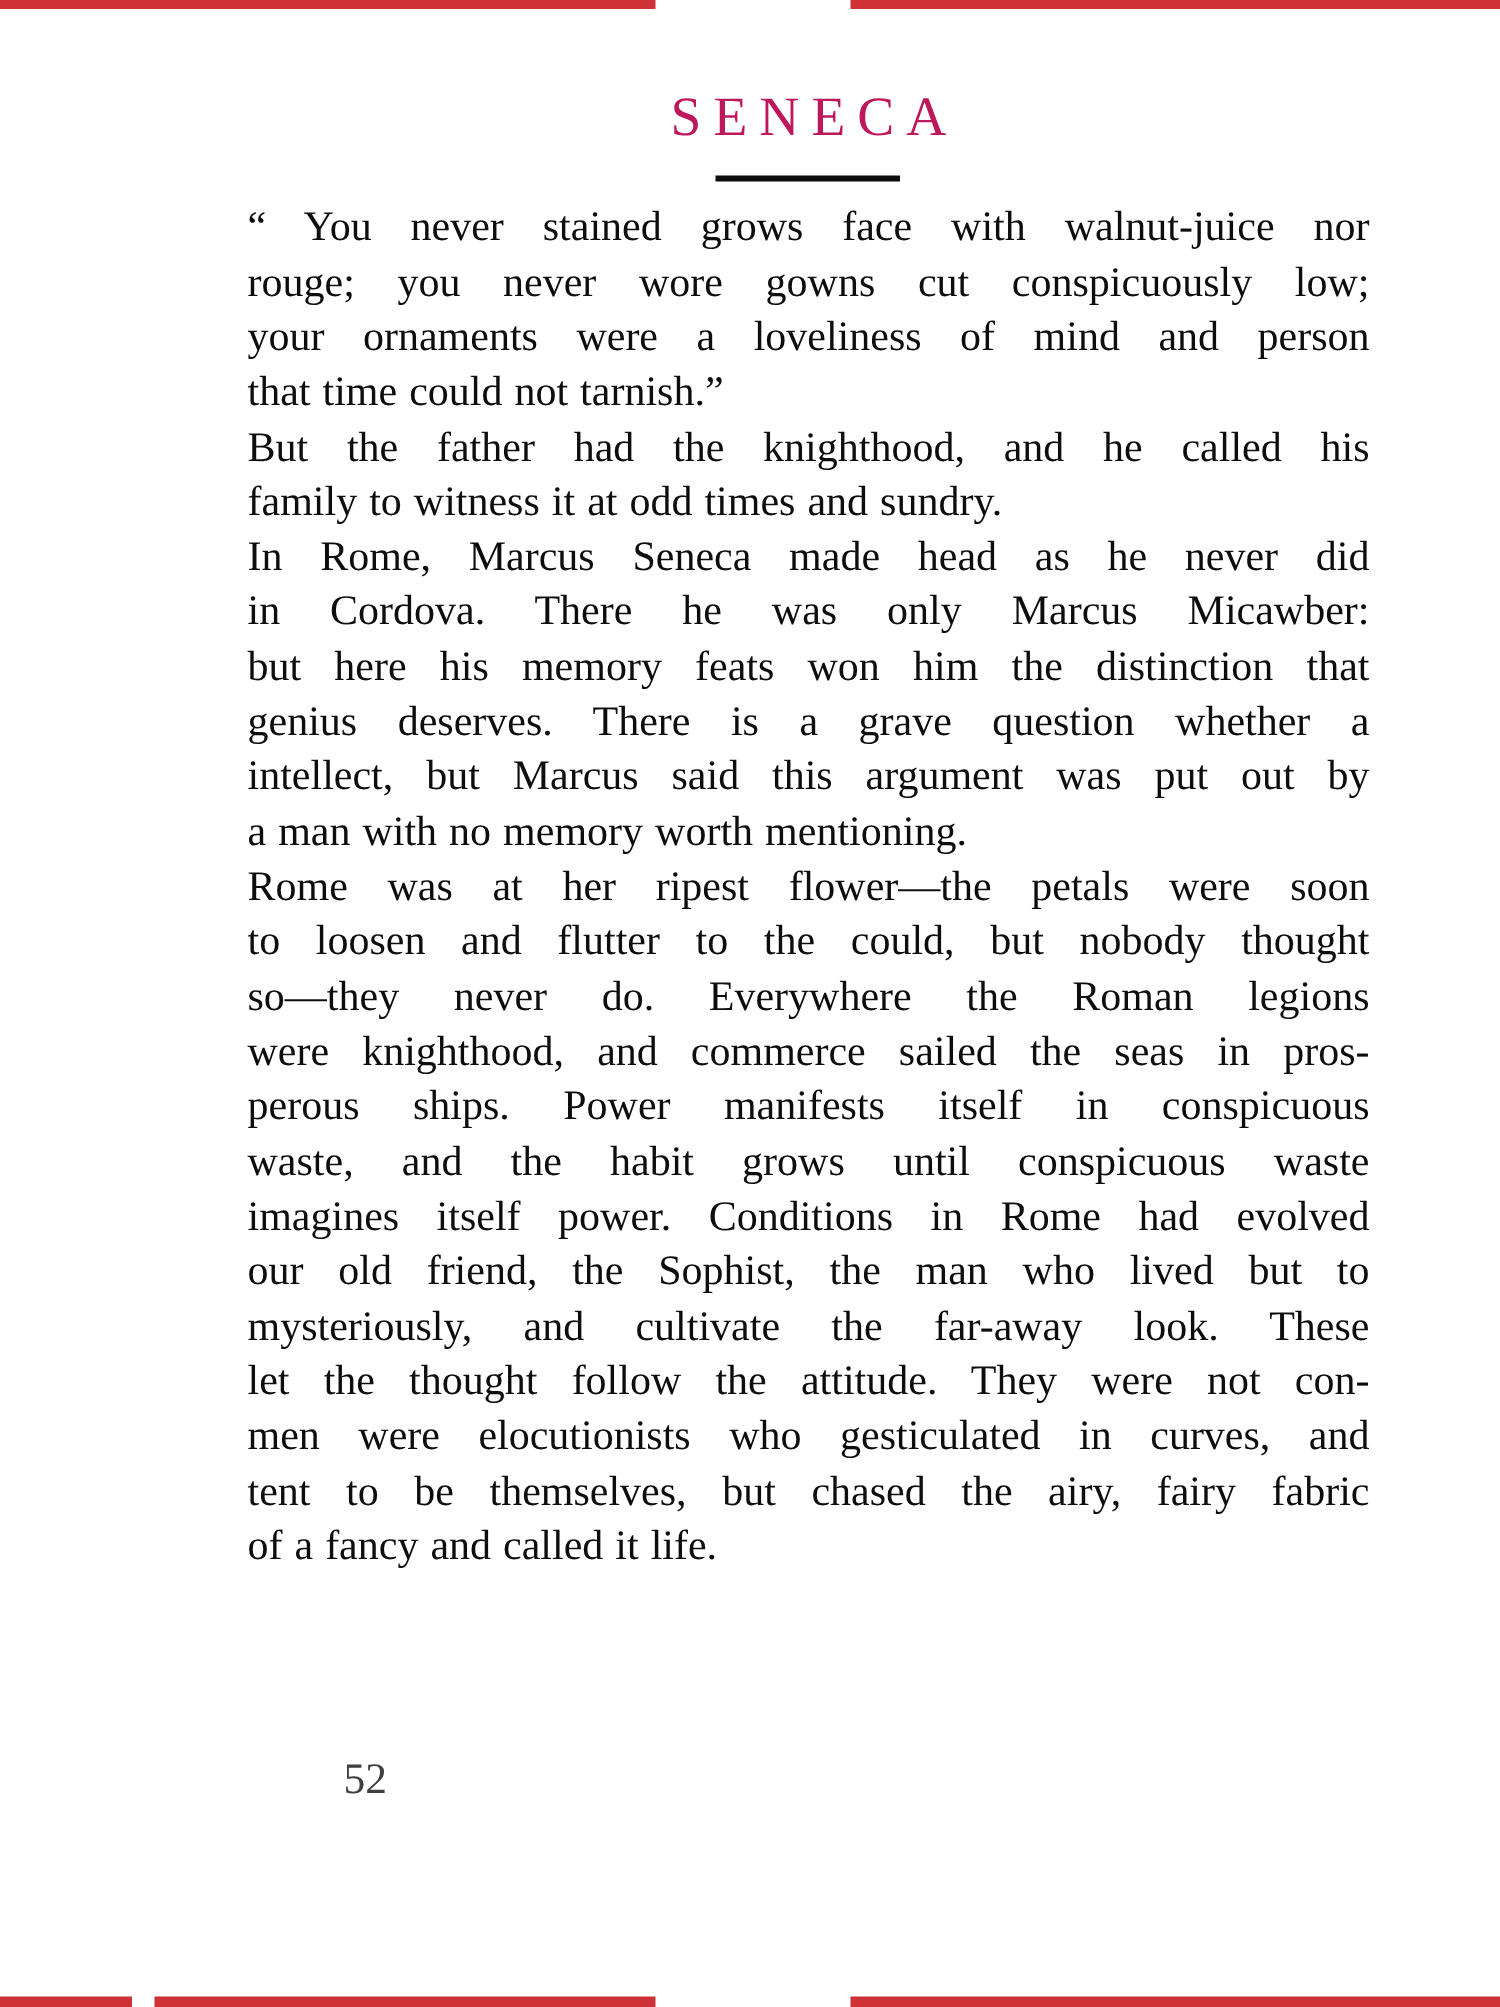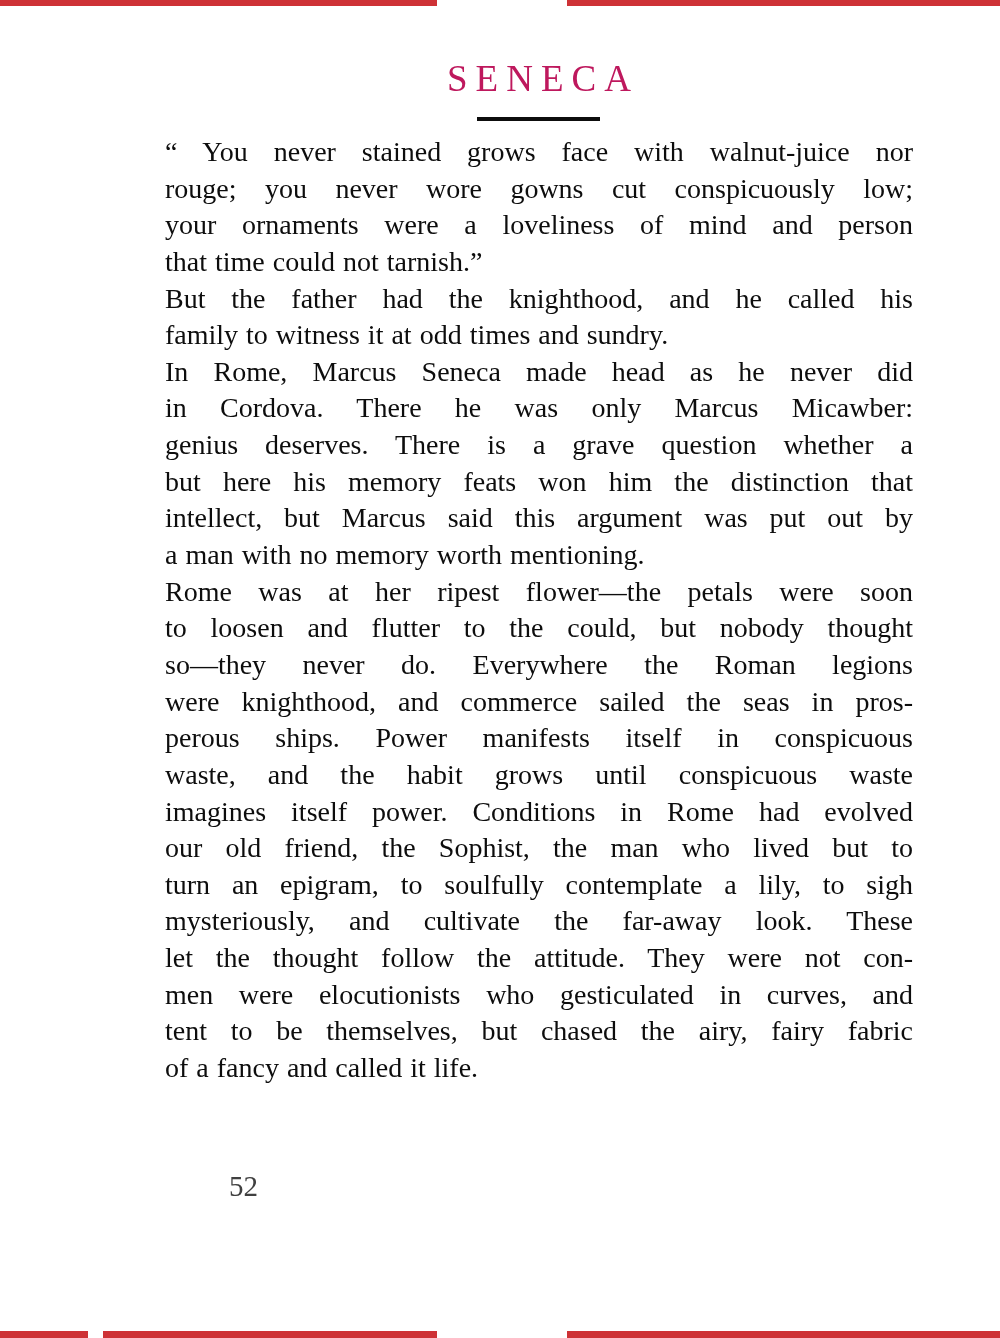--- a/index.html
+++ b/index.html
@@ -79,33 +79,32 @@
 
   <div class="body-text" id="body-text" style="color: rgb(13, 13, 13);">
       <div class="line">“ You never stained grows face with walnut-juice nor</div>
       <div class="line">rouge; you never wore gowns cut conspicuously low;</div>
       <div class="line">your ornaments were a loveliness of mind and person</div>
       <div class="line para-end">that time could not tarnish.”</div>
       <div class="line">But the father had the knighthood, and he called his</div>
       <div class="line para-end">family to witness it at odd times and sundry.</div>
       <div class="line">In Rome, Marcus Seneca made head as he never did</div>
       <div class="line">in Cordova. There he was only Marcus Micawber:</div>
+      <div class="line">but here his memory feats won him the distinction that</div>
       <div class="line">genius deserves. There is a grave question whether a</div>
-      <div class="line">but here his memory feats won him the distinction that</div>
       <div class="line">intellect, but Marcus said this argument was put out by</div>
       <div class="line para-end">a man with no memory worth mentioning.</div>
       <div class="line">Rome was at her ripest flower—the petals were soon</div>
       <div class="line">to loosen and flutter to the could, but nobody thought</div>
       <div class="line">so—they never do. Everywhere the Roman legions</div>
       <div class="line">were knighthood, and commerce sailed the seas in pros-</div>
       <div class="line">perous ships. Power manifests itself in conspicuous</div>
       <div class="line">waste, and the habit grows until conspicuous waste</div>
       <div class="line">imagines itself power. Conditions in Rome had evolved</div>
       <div class="line">our old friend, the Sophist, the man who lived but to</div>
-      <div class="line">turn an epigram, to soulfully contemplate a lily, to sigh</div>
       <div class="line">mysteriously, and cultivate the far-away look. These</div>
       <div class="line">let the thought follow the attitude. They were not con-</div>
       <div class="line">men were elocutionists who gesticulated in curves, and</div>
       <div class="line">tent to be themselves, but chased the airy, fairy fabric</div>
       <div class="line para-end">of a fancy and called it life.</div>
     </div>
 
   <div class="page-number" style="color: #404040;">52</div>
 
   <div id="marks-bottom">

